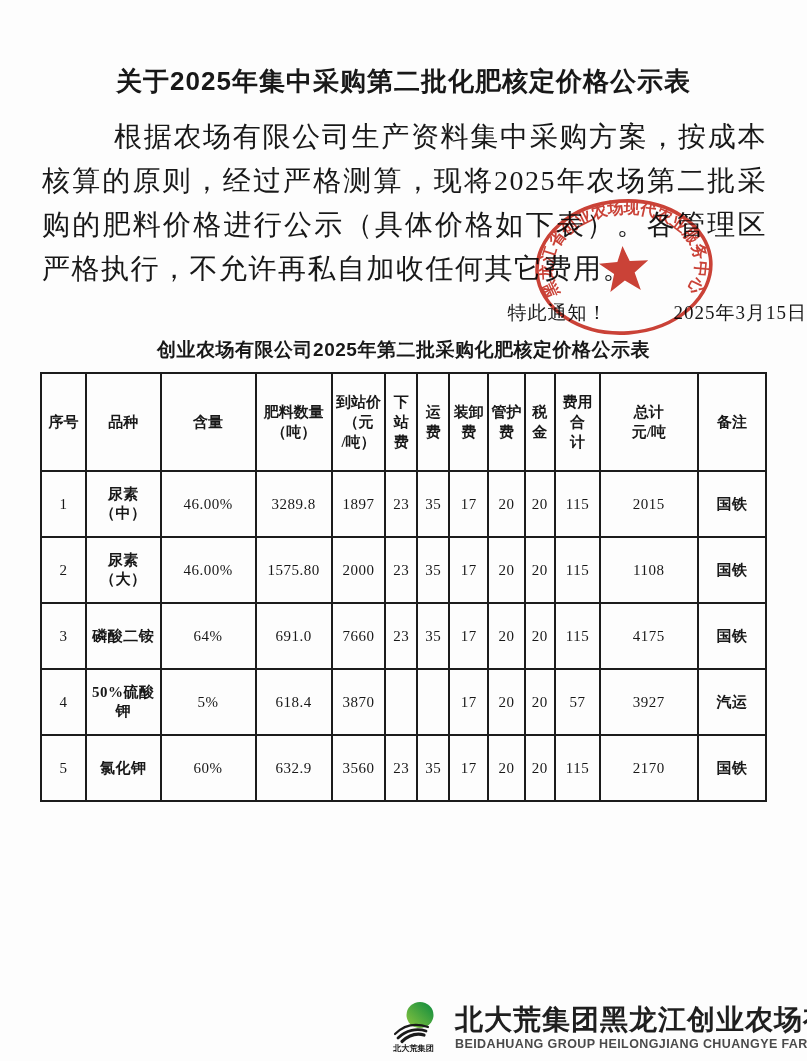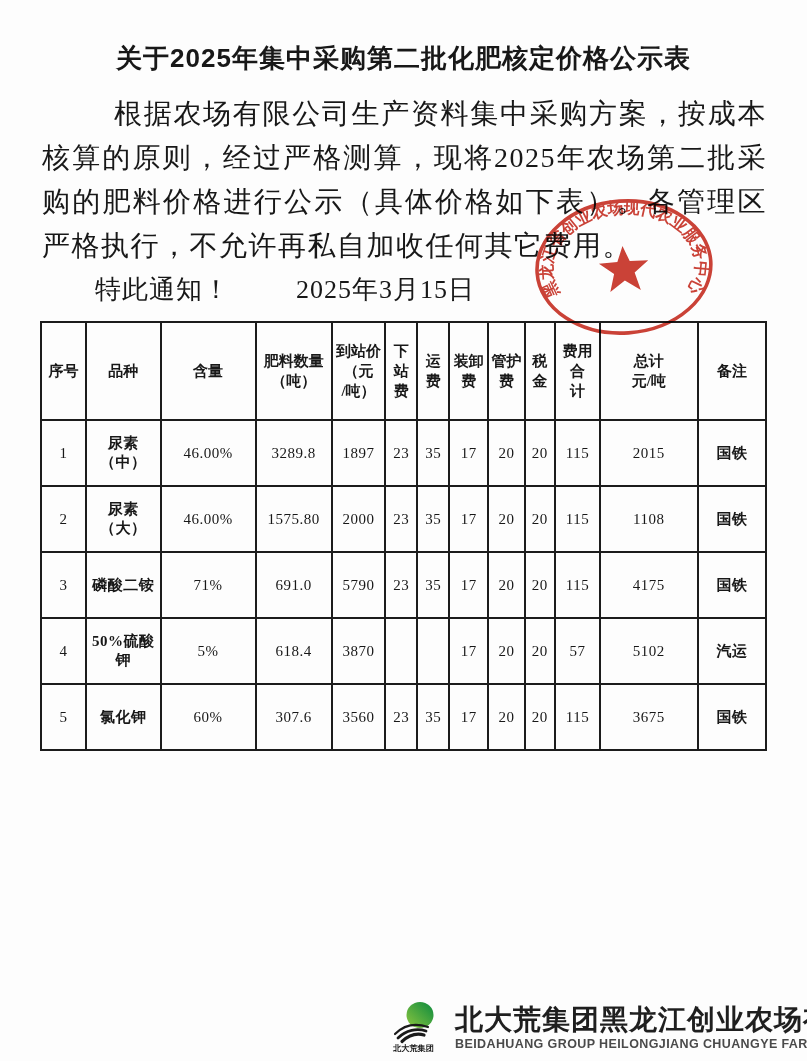--- a/index.html
+++ b/index.html
@@ -7,40 +7,41 @@
     position:relative;
     width:807px;height:1061px;
     margin:0 auto;
     background:#fdfdfd;
     overflow:hidden;
     font-family:"Liberation Serif","DejaVu Serif",serif;
     color:#181818;
   }
   .main-title{
     margin:0;
-    padding-top:41px;
+    padding-top:64px;
     text-align:center;
     font-size:26px;
     font-weight:bold;
     letter-spacing:1px;
     font-family:"Liberation Sans","DejaVu Sans",sans-serif;
   }
   .body-para{
     margin:16px 40px 0 42px;
     font-size:28px;
     line-height:44px;
     text-align:justify;
     text-indent:72px;
     letter-spacing:1.5px;
   }
   .notice-line{
     margin:0 0 0 95px;
-    font-size:26px;
+    font-size:19px;
     line-height:44px;
     letter-spacing:1px;
+    text-align:right;
   }
   .notice-date{margin-left:66px;}
   .table-title{
     margin:2px 0 0 0;
     text-align:center;
     font-size:19px;
     font-weight:bold;
     letter-spacing:0.5px;
     font-family:"Liberation Sans","DejaVu Sans",sans-serif;
   }
@@ -117,20 +118,21 @@
 <body>
 
 <div class="page">
 
   <h1 class="main-title">关于2025年集中采购第二批化肥核定价格公示表</h1>
 
   <p class="body-para">根据农场有限公司生产资料集中采购方案，按成本核算的原则，经过严格测算，现将2025年农场第二批采购的肥料价格进行公示（具体价格如下表）。各管理区严格执行，不允许再私自加收任何其它费用。</p>
 
   <p class="notice-line"><span>特此通知！</span><span class="notice-date">2025年3月15日</span></p>
 
+  <p class="table-title">创业农场有限公司2025年第二批采购化肥核定价格公示表</p>
 
   <table class="price-table">
     <colgroup>
       <col class="c0">
         <col class="c1">
         <col class="c2">
         <col class="c3">
       <col class="c4">
         <col class="c5">
         <col class="c6">
@@ -193,23 +195,23 @@
           <td>17</td>
           <td>20</td>
           <td>20</td>
           <td>115</td>
           <td>1108</td>
           <td>国铁</td>
         </tr>
         <tr>
           <td>3</td>
           <td>磷酸二铵</td>
-          <td>71%</td>
+          <td>64%</td>
           <td>691.0</td>
-          <td>5790</td>
+          <td>7660</td>
           <td>23</td>
           <td>35</td>
           <td>17</td>
           <td>20</td>
           <td>20</td>
           <td>115</td>
           <td>4175</td>
           <td>国铁</td>
         </tr>
         <tr>
@@ -217,36 +219,36 @@
           <td>50%硫酸钾</td>
           <td>5%</td>
           <td>618.4</td>
           <td>3870</td>
           <td></td>
           <td></td>
           <td>17</td>
           <td>20</td>
           <td>20</td>
           <td>57</td>
-          <td>5102</td>
+          <td>3927</td>
           <td>汽运</td>
         </tr>
         <tr>
           <td>5</td>
           <td>氯化钾</td>
           <td>60%</td>
-          <td>307.6</td>
+          <td>632.9</td>
           <td>3560</td>
           <td>23</td>
           <td>35</td>
           <td>17</td>
           <td>20</td>
           <td>20</td>
           <td>115</td>
-          <td>3675</td>
+          <td>2170</td>
           <td>国铁</td>
         </tr>
       </tbody>
   </table>
 
   <svg class="seal" viewBox="0 0 182 142" xmlns="http://www.w3.org/2000/svg">
     <defs>
       <path id="seal-arc" d="M 25.3,92.2 A 72,54 0 1 1 156.7,92.2" fill="none"></path>
     </defs>
     <ellipse cx="91" cy="70" rx="87" ry="66" fill="none" stroke="#c5271b" stroke-width="3.6"></ellipse>

